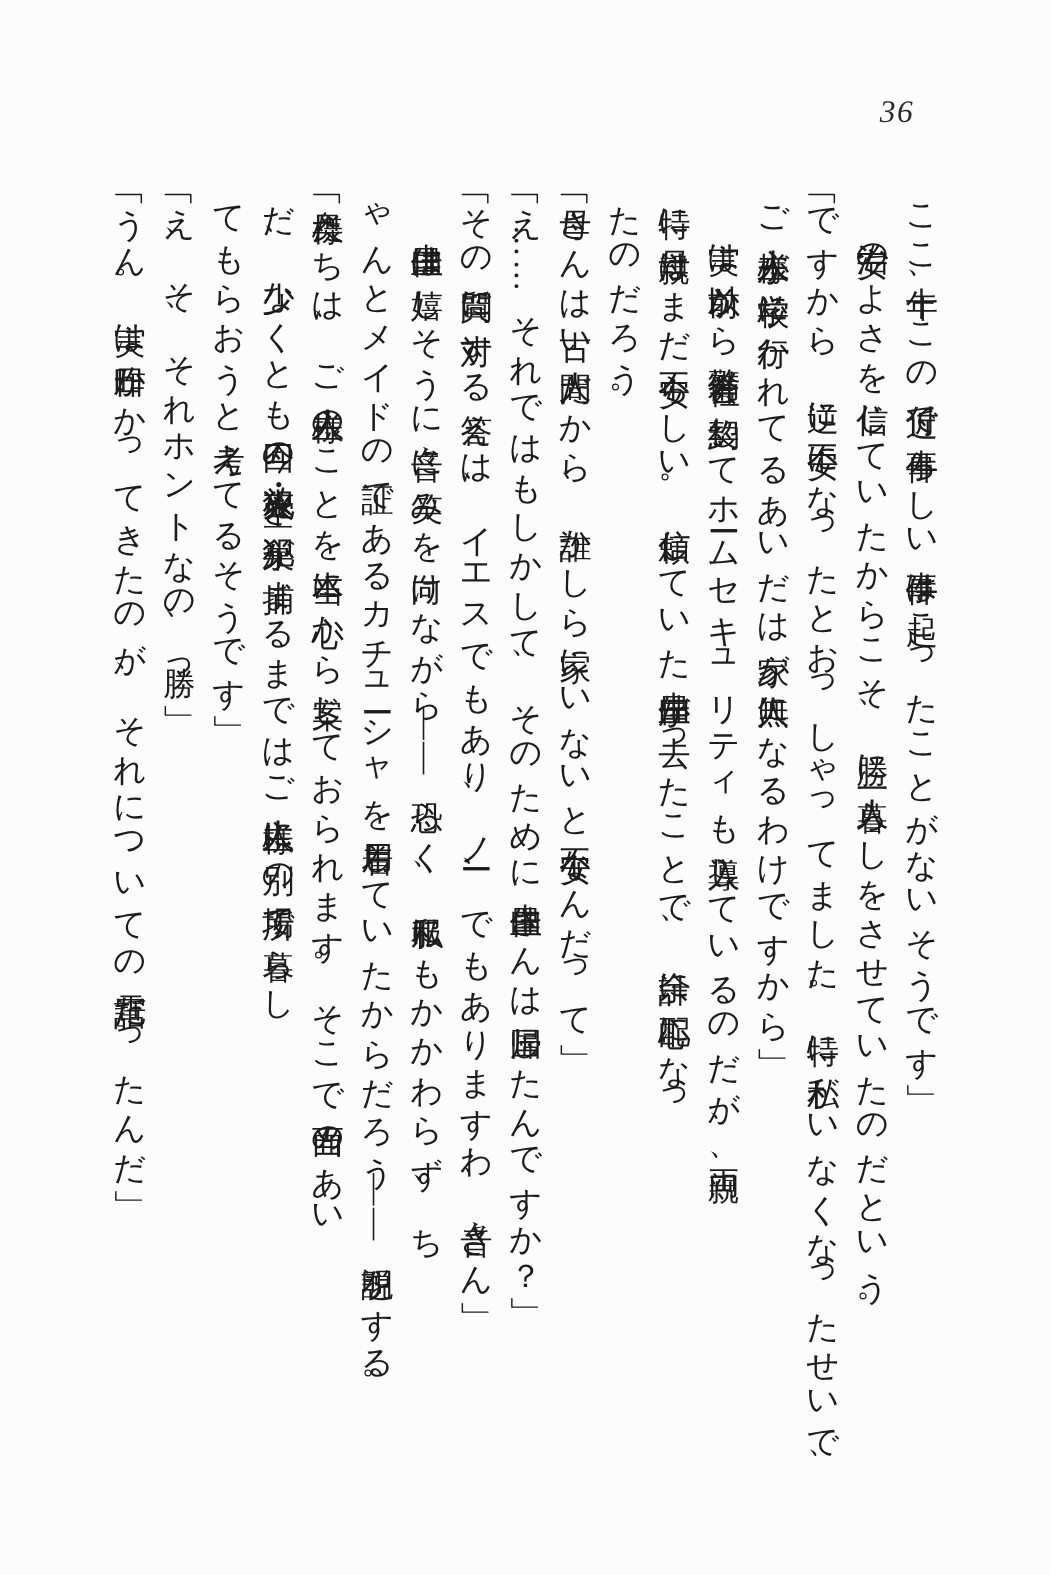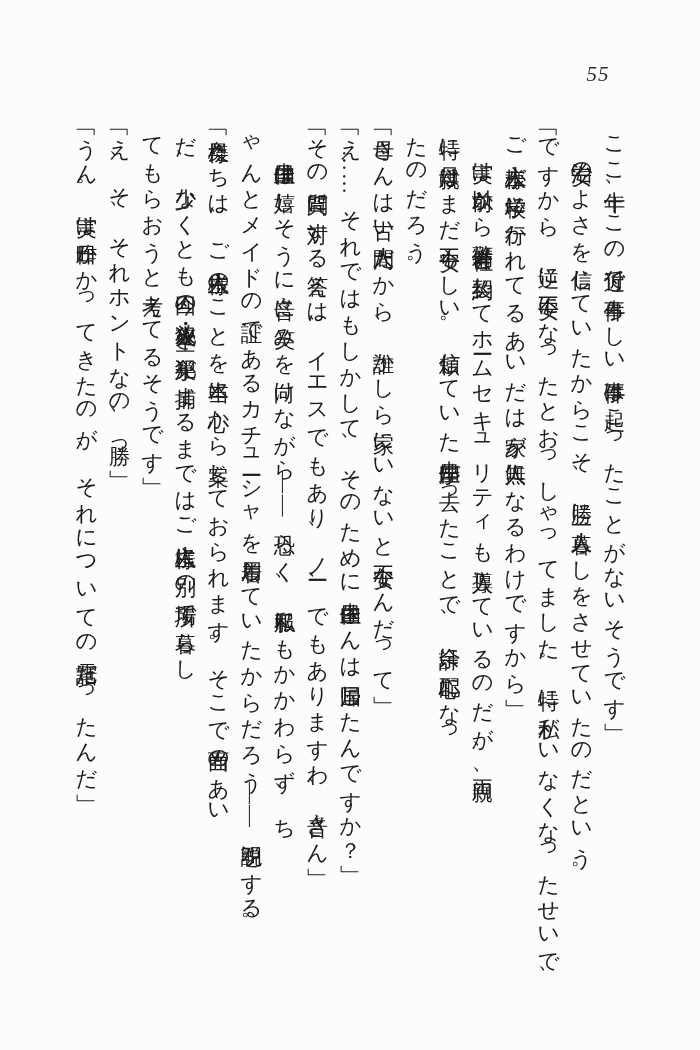--- a/index.html
+++ b/index.html
@@ -45,21 +45,21 @@
     text-align: left;
   }
   .indent {
     text-indent: 23px;
   }
 </style>
 </head>
 <body>
 
 <div class="page">
-  <div class="page-number">55</div>
+  <div class="page-number">36</div>
 
   <div class="text-block">
     <p class="line">ここ十年、この付近で事件らしい事件は起こったことがないそうです」</p>
     <p class="line indent">治安のよさを信じていたからこそ、勝に一人暮らしをさせていたのだという。</p>
     <p class="line">「ですから、逆に不安になったとおっしゃってました。特に私がいなくなったせいで、</p>
     <p class="line">ご主人様が学校に行かれてるあいだは家が無人になるわけですから」</p>
     <p class="line indent">実は以前から警備会社と契約してホームセキュリティも導入しているのだが、両親、</p>
     <p class="line">特に母親はまだ不安らしい。信頼していた由佳里が去ったことで、余計に心配になっ</p>
     <p class="line">たのだろう。</p>
     <p class="line">「母さんは古い人間だから、誰かしら家にいないと不安なんだって」</p>

